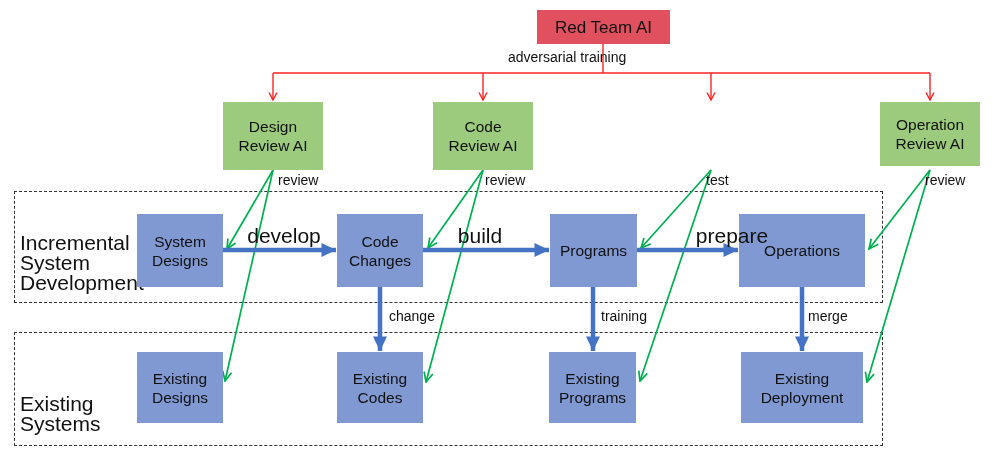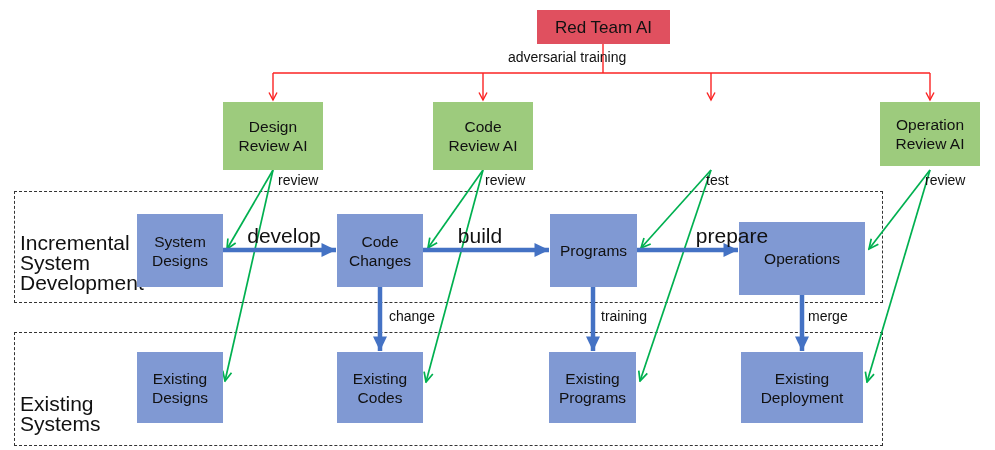--- a/index.html
+++ b/index.html
@@ -105,21 +105,21 @@
     <span>System
 Designs</span>
   </div>
   <div class="box blue-box" style="left:337px;top:214px;width:86px;height:73px;">
     <span>Code
 Changes</span>
   </div>
   <div class="box blue-box" style="left:550px;top:214px;width:87px;height:73px;">
     <span>Programs</span>
   </div>
-  <div class="box blue-box" style="left:739px;top:214px;width:126px;height:73px;margin-top:8px;">
+  <div class="box blue-box" style="left:739px;top:214px;width:126px;height:73px;">
     <span>Operations</span>
   </div>
 
   <div class="flow-label" style="left:284px;top:224px;">develop</div>
   <div class="flow-label" style="left:480px;top:224px;">build</div>
   <div class="flow-label" style="left:692px;top:224px;margin-left:40px;">prepare</div>
 
   <div class="side-label" style="left:389px;top:308px;">change</div>
   <div class="side-label" style="left:601px;top:308px;">training</div>
   <div class="side-label" style="left:808px;top:308px;">merge</div>

